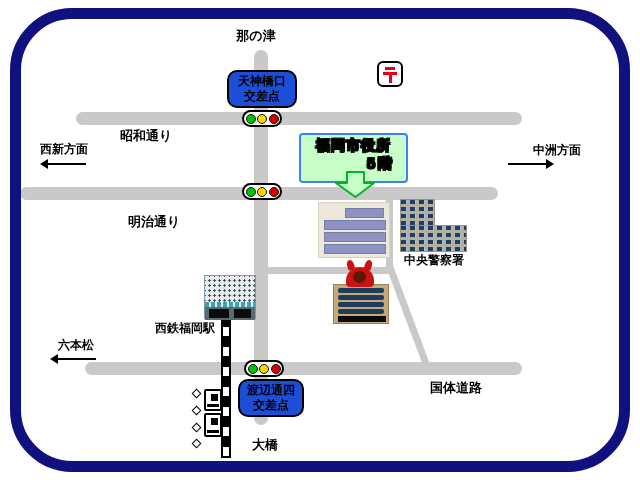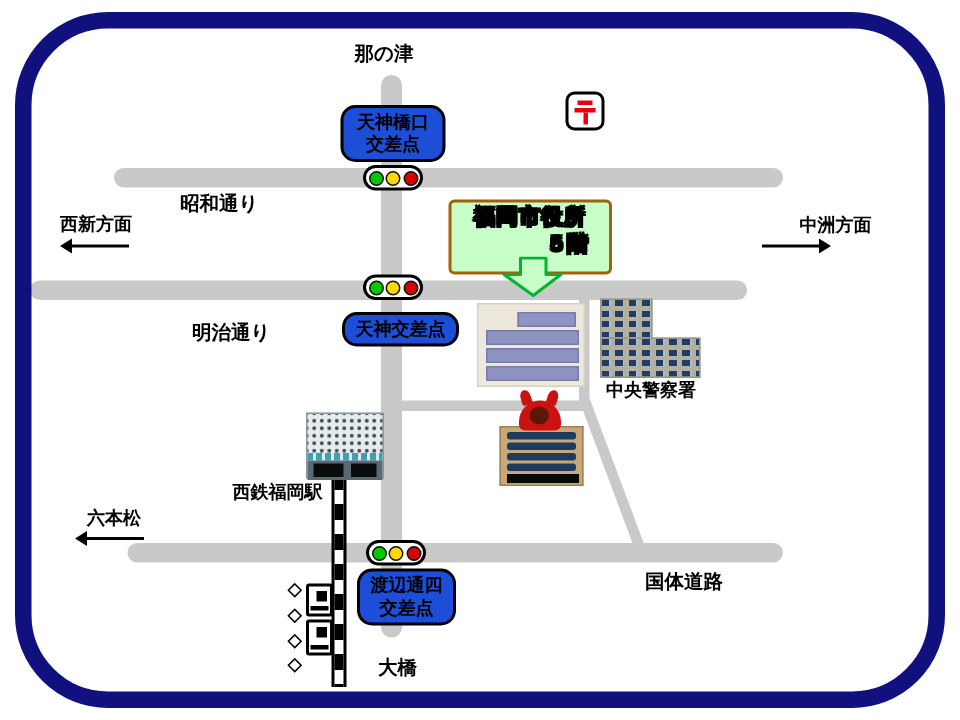--- a/index.html
+++ b/index.html
@@ -29,21 +29,21 @@
         border-radius:9px; display:flex; align-items:center; justify-content:space-evenly; z-index:14; }
   .tl i { width:10px; height:10px; border-radius:50%; border:1px solid #111; display:block; }
   .tl .g { background:#00c800; } .tl .y { background:#ffd800; } .tl .r { background:#d80000; }
 
   .arr { position:absolute; height:2px; background:#000; z-index:10; }
   .arr::before { content:""; position:absolute; top:-4px; width:0; height:0; border:5px solid transparent; }
   .arr.aleft::before  { left:-8px;  border-right:8px solid #000; border-left:0; }
   .arr.aright::before { right:-8px; border-left:8px solid #000; border-right:0; }
 
   .callout { position:absolute; left:299px; top:133px; width:109px; height:50px;
-             background:#c8ffc8; border:2px solid #a16207; border-radius:4px; z-index:20;
+             background:#c8ffc8; border:2px solid #3b82f6; border-radius:4px; z-index:20;
              font-size:14px; font-weight:700; color:#fff; line-height:1.25; padding-top:2px;
              -webkit-text-stroke:1px #000;
              text-shadow:-1px -1px 0 #000,1px -1px 0 #000,-1px 1px 0 #000,1px 1px 0 #000; }
   .callout .l1 { display:block; text-align:center; letter-spacing:1px; }
   .callout .l2 { display:block; text-align:right; padding-right:14px; }
   .callout-arrow { position:absolute; left:334px; top:171px; z-index:20; }
 
   .postbox { position:absolute; left:377px; top:61px; width:26px; height:26px; background:#fff;
              border:2px solid #000; border-radius:6px; z-index:12; }
   .postbox i { position:absolute; background:#e60012; display:block; }
@@ -151,23 +151,20 @@
   <div class="lbl f12" style="left:505px;top:142px;margin-left:28px;">中洲方面</div>
   <div class="arr aright" style="left:508px;top:163px;width:38px;"></div>
 
   <div class="lbl f12" style="left:58px;top:337px;">六本松</div>
   <div class="arr aleft" style="left:58px;top:358px;width:38px;"></div>
 
   <div class="ibox" style="left:227px;top:70px;width:70px;">
     <span>天神橋口</span><br>
     <span>交差点</span>
   </div>
-  <div class="ibox" style="left:228px;top:208px;width:78px;">
-    <span>天神交差点</span>
-  </div>
   <div class="ibox" style="left:238px;top:379px;width:66px;">
     <span>渡辺通四</span><br>
     <span>交差点</span>
   </div>
 
   <div class="callout">
     <span class="l1">福岡市役所</span>
     <span class="l2">５階</span>
   </div>
   <svg class="callout-arrow" width="42" height="27" viewBox="0 0 42 27">

